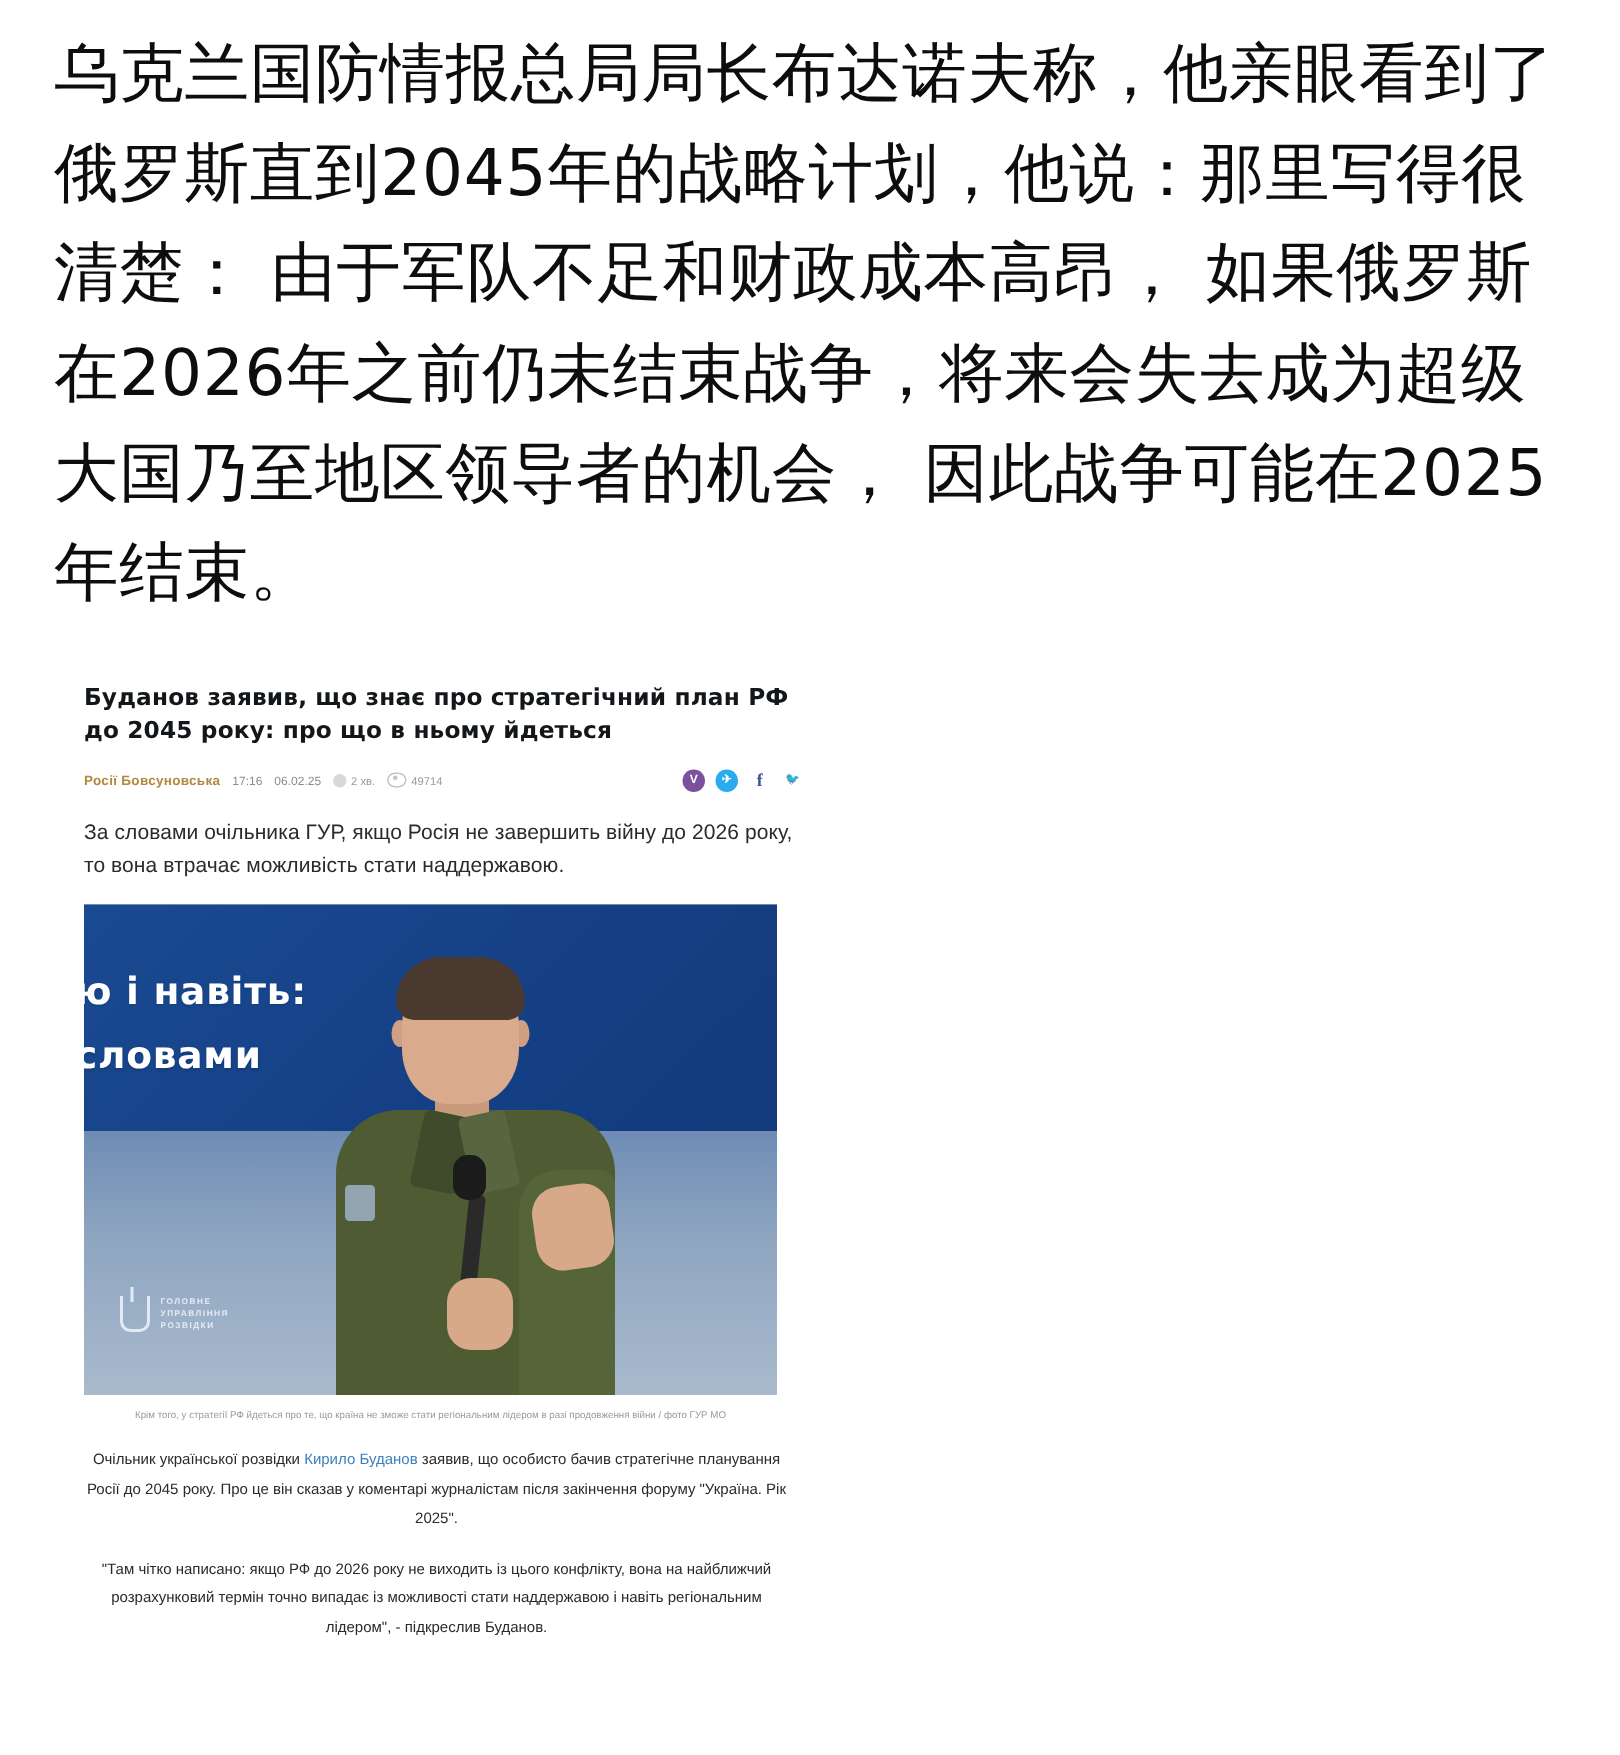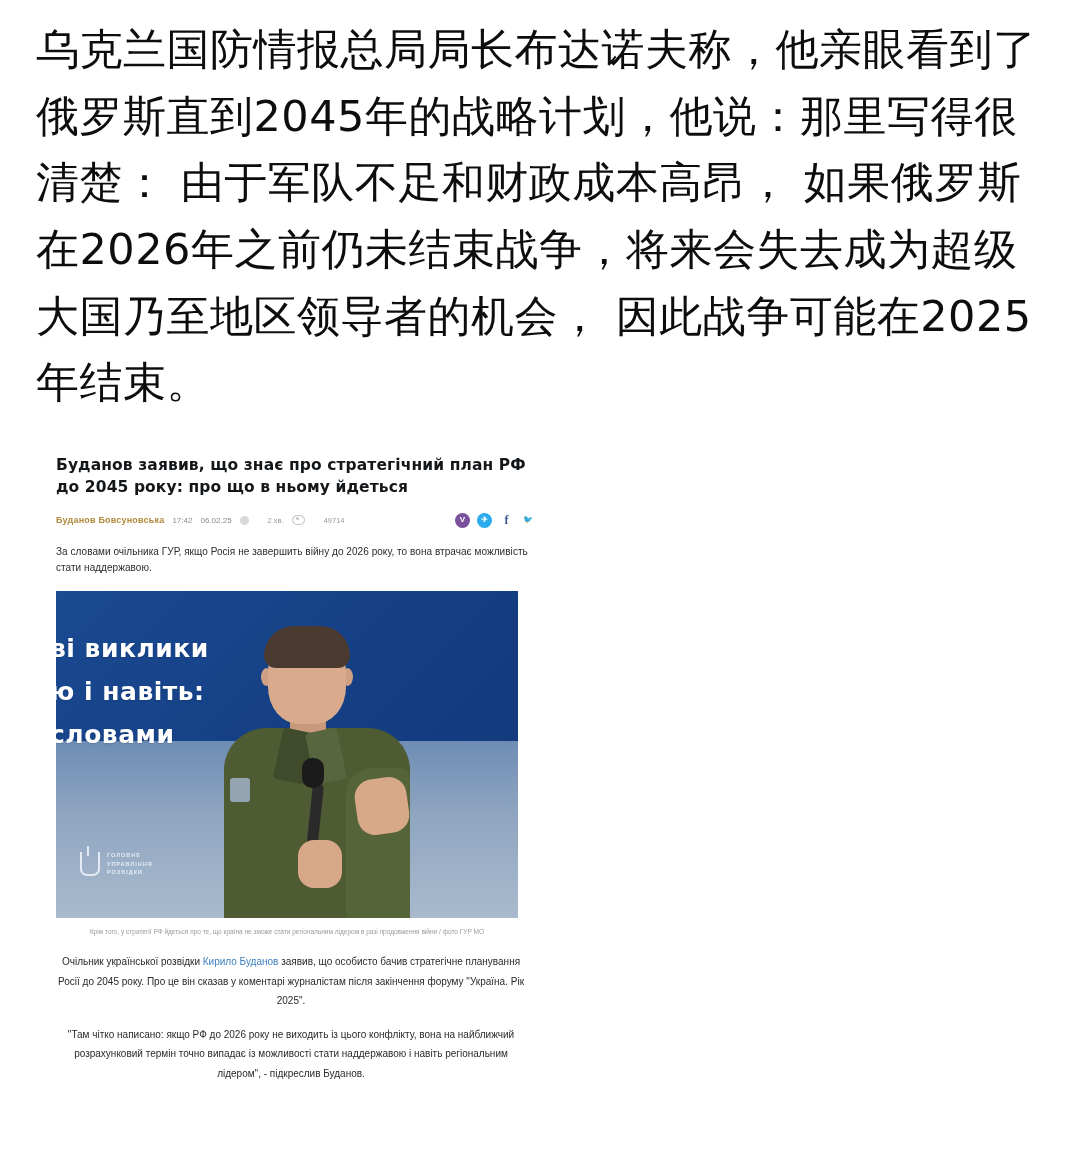--- a/index.html
+++ b/index.html
@@ -64,21 +64,21 @@
     font-weight: bold;
     letter-spacing: 0.2px;
   }
   .meta-time, .meta-date {
     font-size: 8px;
     color: #8b8b8b;
   }
   .meta-chip {
     display: inline-flex;
     align-items: center;
-    gap: 19px;
+    gap: 3px;
     font-size: 7.5px;
     color: #9a9a9a;
   }
   .chip-dot {
     width: 9px;
     height: 9px;
     border-radius: 50%;
     background: #d8d8d8;
     display: inline-block;
   }
@@ -115,21 +115,21 @@
     font-size: 8px;
     font-weight: bold;
     line-height: 1;
   }
   .sb-viber { background: #7b519d; }
   .sb-tg    { background: #2aabee; }
   .sb-fb    { background: #ffffff; color: #3b5998; font-family: "Liberation Serif", serif; font-size: 12px; }
   .sb-tw    { background: #ffffff; color: #1da1f2; }
 
   .lede {
-    font-size: 10px;
+    font-size: 14px;
     line-height: 1.55;
     color: #2b2b2b;
     margin-bottom: 16px;
     letter-spacing: 0.05px;
   }
 
   
   .photo {
     position: relative;
     width: 462px;
@@ -277,22 +277,22 @@
 
 <div class="page">
 
   <div class="commentary">乌克兰国防情报总局局长布达诺夫称，他亲眼看到了俄罗斯直到2045年的战略计划，他说：那里写得很清楚： 由于军队不足和财政成本高昂， 如果俄罗斯在2026年之前仍未结束战争，将来会失去成为超级大国乃至地区领导者的机会， 因此战争可能在2025年结束。</div>
 
   <div class="article">
 
     <div class="article-headline">Буданов заявив, що знає про стратегічний план РФ до 2045 року: про що в ньому йдеться</div>
 
     <div class="meta-row">
-      <span class="meta-author">Буданов Бовсуновська</span>
-      <span class="meta-time">17:42</span>
+      <span class="meta-author">Росії Бовсуновська</span>
+      <span class="meta-time">17:16</span>
       <span class="meta-date">06.02.25</span>
 
       <span class="meta-chip">
         <span class="chip-dot"></span>
         <span>2 хв.</span>
       </span>
 
       <span class="meta-chip">
         <span class="eye"></span>
         <span>49714</span>
@@ -306,21 +306,20 @@
       </span>
     </div>
 
     <div class="lede">За словами очільника ГУР, якщо Росія не завершить війну до 2026 року, то вона втрачає можливість стати наддержавою.</div>
 
     <div class="photo">
       <div class="photo-bg-top"></div>
       <div class="photo-bg-bottom"></div>
 
       <div class="slide-text">
-        <div>ві виклики</div>
         <div>ю і навіть:</div>
         <div>словами</div>
       </div>
 
       <div class="emblem">
         <span class="emblem-mark"></span>
         <span class="emblem-text">
           <div>ГОЛОВНЕ</div>
           <div>УПРАВЛІННЯ</div>
           <div>РОЗВІДКИ</div>

